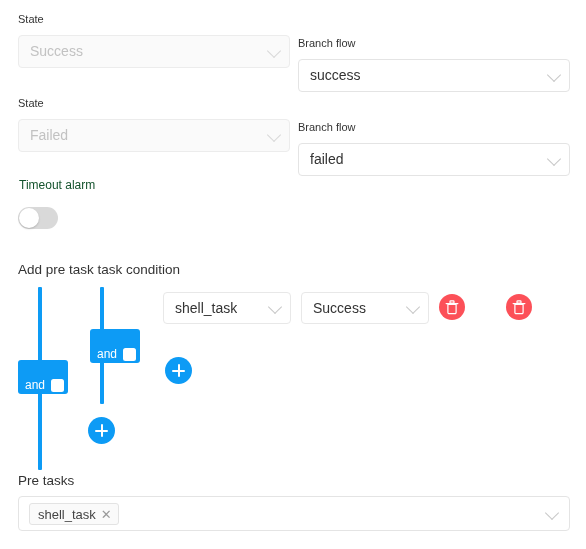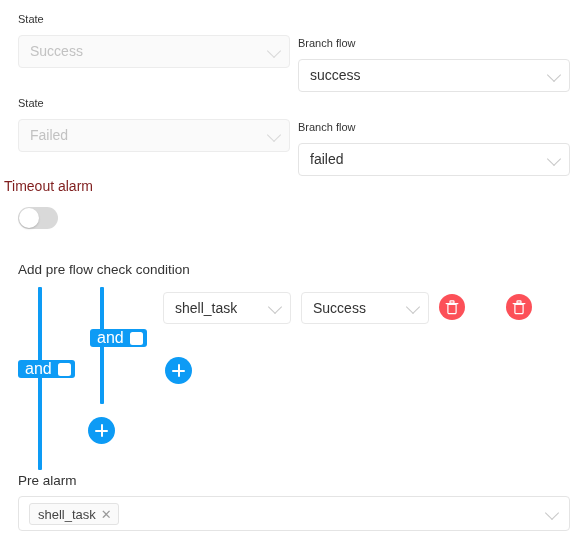--- a/index.html
+++ b/index.html
@@ -73,24 +73,24 @@
     transform: rotate(45deg);
   }
   .select-box.disabled .chevron {
     border-right-color: #d8d8d8;
     border-bottom-color: #d8d8d8;
   }
 
   
   .switch-label {
     position: absolute;
-    left: 4px;
+    left: 19px;
     top: 178px;
-    font-size: 14px;
-    color: #7f1d1d;
+    font-size: 12px;
+    color: #14532d;
   }
   .switch {
     position: absolute;
     left: 18px;
     top: 207px;
     width: 40px;
     height: 22px;
     border-radius: 11px;
     background: #d9d9d9;
   }
@@ -123,23 +123,23 @@
   .vline-outer { left: 38px;  top: 287px; height: 183px; }
   .vline-inner { left: 100px; top: 287px; height: 117px; }
 
   .and-badge {
     position: absolute;
     height: 18px;
     background: #0d9bf5;
     border-radius: 3px;
     display: flex;
     align-items: center;
-    padding: 0 4px 0 7px;
+    padding: 16px 4px 0 7px;
     color: #ffffff;
-    font-size: 16px;
+    font-size: 12px;
     line-height: 18px;
   }
   .and-badge .and-text { margin-right: 6px; }
   .and-badge .and-box {
     width: 13px;
     height: 13px;
     background: #ffffff;
     border-radius: 2.5px;
   }
   .and-outer { left: 18px; top: 360px; }
@@ -274,21 +274,21 @@
       <span class="chevron"></span>
     </div>
   </div>
 </div>
 
 <div class="switch-label">Timeout alarm</div>
 <div class="switch">
   <div class="knob"></div>
 </div>
 
-<div class="builder-title">Add pre flow check condition</div>
+<div class="builder-title">Add pre task task condition</div>
 
 <div class="vline vline-outer"></div>
 <div class="vline vline-inner"></div>
 
 <div class="and-badge and-outer">
   <span class="and-text">and</span>
   <span class="and-box"></span>
 </div>
 
 <div class="and-badge and-inner">
@@ -318,20 +318,20 @@
   <svg width="14" height="15" viewBox="0 0 14 15">
     <rect x="5" y="0.8" width="4" height="2.2" rx="0.6" fill="none" stroke="#ffffff" stroke-width="1.2"></rect>
     <line x1="1.2" y1="3.6" x2="12.8" y2="3.6" stroke="#ffffff" stroke-width="1.4" stroke-linecap="round"></line>
     <path d="M2.9 4.4 h8.2 v8.0 a1.2 1.2 0 0 1 -1.2 1.2 h-5.8 a1.2 1.2 0 0 1 -1.2 -1.2 z" fill="none" stroke="#ffffff" stroke-width="1.2"></path>
   </svg>
 </div>
 
 <div class="plus-btn plus-right"></div>
 <div class="plus-btn plus-bottom"></div>
 
-<div class="pretasks-label">Pre alarm</div>
+<div class="pretasks-label">Pre tasks</div>
 <div class="pretasks-box">
   <div class="tag">
     <span>shell_task</span>
     <span class="tag-close">✕</span>
   </div>
   <span class="chevron"></span>
 </div>
 
 </body></html>

